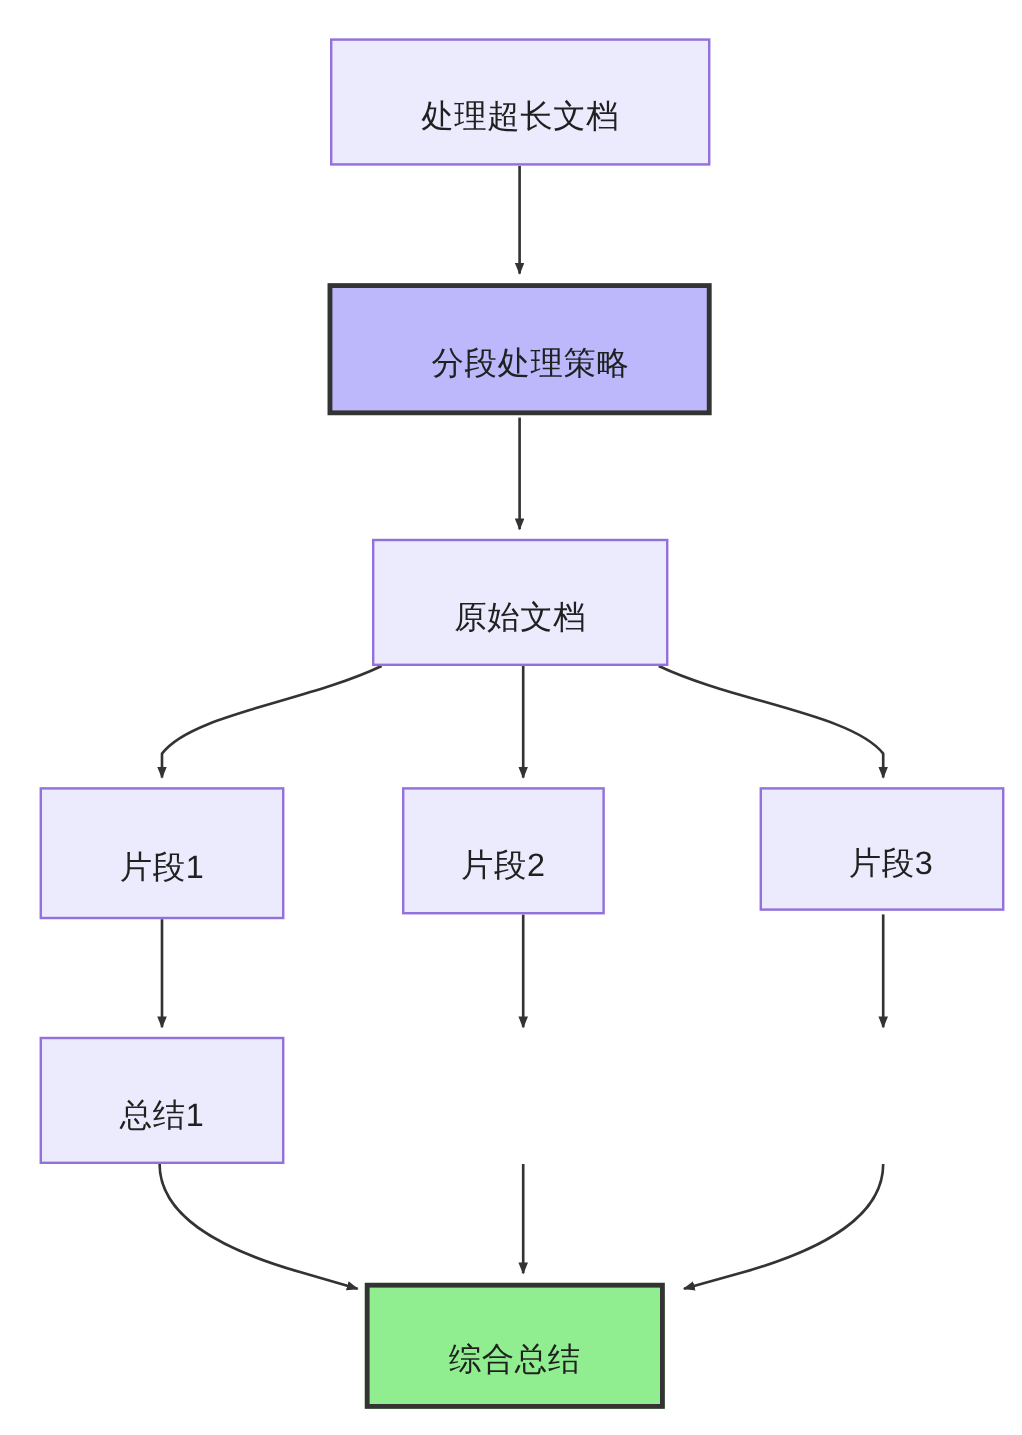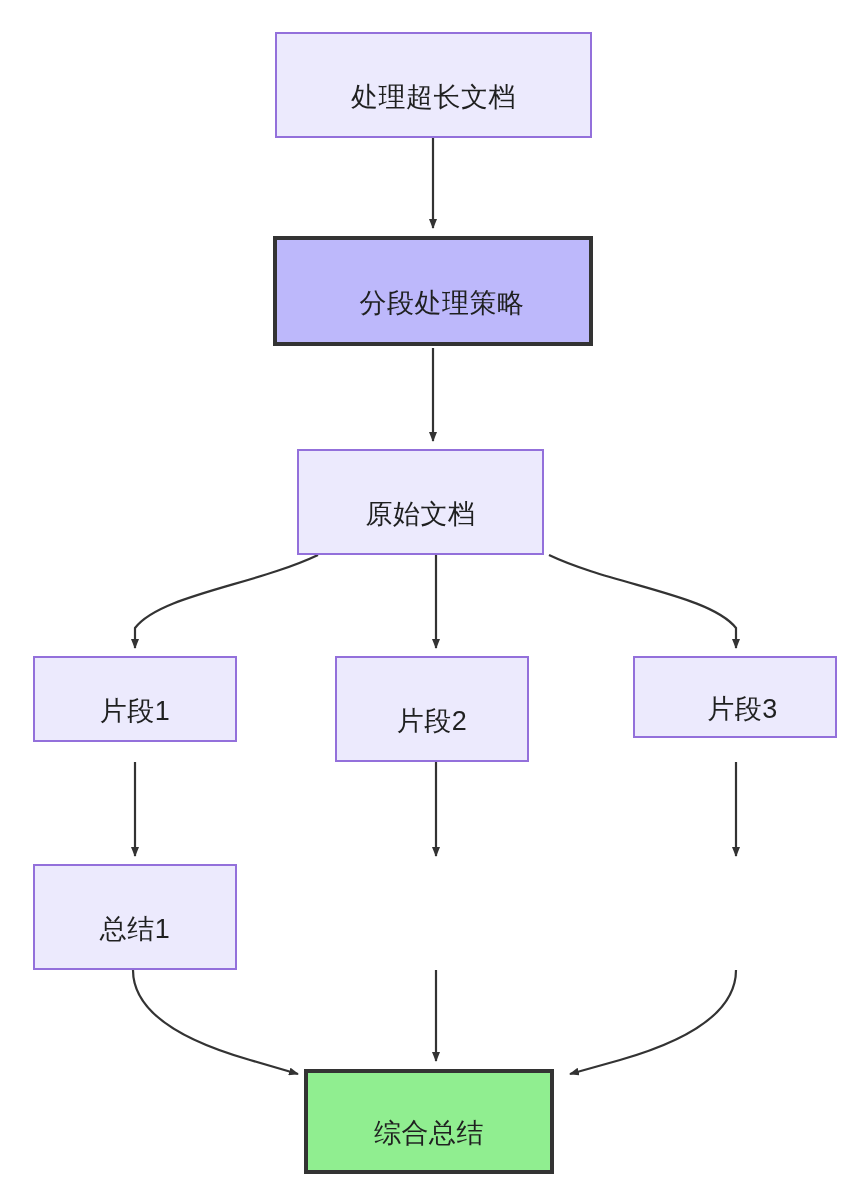--- a/index.html
+++ b/index.html
@@ -108,33 +108,33 @@
   </svg>
 
   <div class="node plain" style="left:275px; top:32px; width:317px; height:106px;">
     <span class="node-label">处理超长文档</span>
   </div>
 
   <div class="node strong-purple" style="left:273px; top:236px; width:320px; height:110px;">
     <span class="node-label">分段处理策略</span>
   </div>
 
-  <div class="node plain" style="left:297px; top:449px; width:247px; height:106px;">
+  <div class="node plain" style="left:310px; top:449px; width:247px; height:106px;">
     <span class="node-label">原始文档</span>
   </div>
 
-  <div class="node plain" style="left:33px; top:656px; width:204px; height:86px;">
+  <div class="node plain" style="left:33px; top:656px; width:204px; height:110px;">
     <span class="node-label">片段1</span>
   </div>
 
-  <div class="node plain" style="left:335px; top:656px; width:194px; height:106px;">
+  <div class="node plain" style="left:335px; top:656px; width:169px; height:106px;">
     <span class="node-label">片段2</span>
   </div>
 
-  <div class="node plain" style="left:633px; top:656px; width:204px; height:82px;padding-left:15px;">
+  <div class="node plain" style="left:633px; top:656px; width:204px; height:103px;padding-left:15px;">
     <span class="node-label">片段3</span>
   </div>
 
   <div class="node plain" style="left:33px; top:864px; width:204px; height:106px;">
     <span class="node-label">总结1</span>
   </div>
 
 
 
   <div class="node strong-green" style="left:304px; top:1069px; width:250px; height:105px;">

